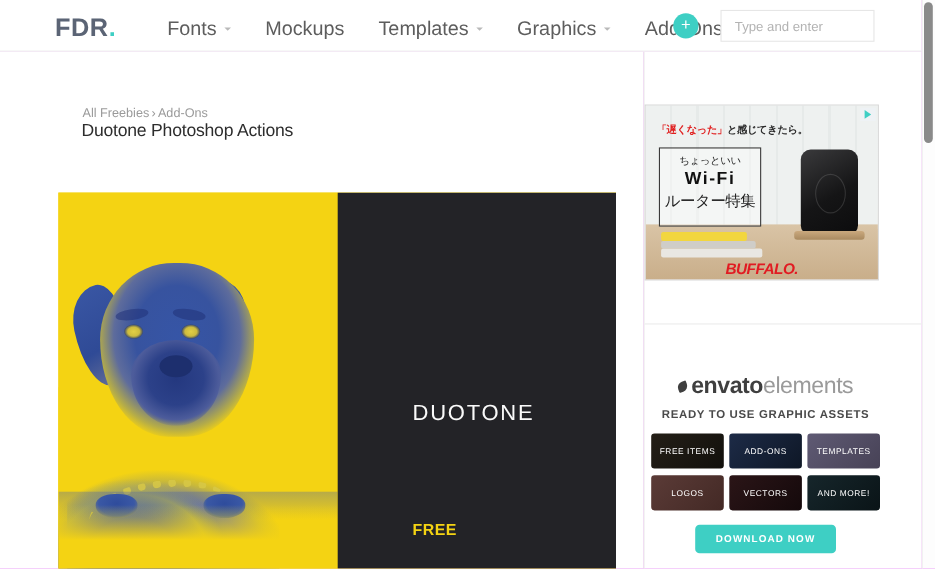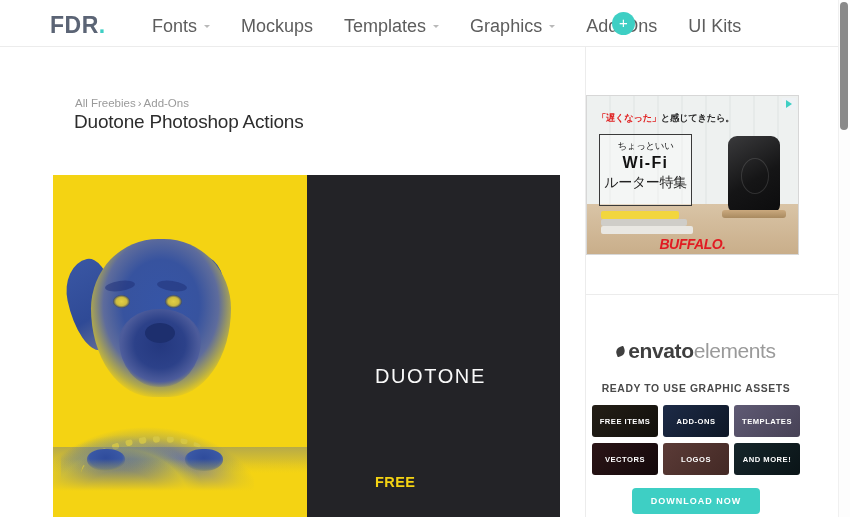--- a/index.html
+++ b/index.html
@@ -91,21 +91,21 @@
   }
   .breadcrumb {
     position: absolute; left: 75px; top: 50px;
     font-size: 11.5px; color: #9a9a9a;
   }
   .breadcrumb .sep { margin: 0 2px; }
   .breadcrumb a { color: #9a9a9a; text-decoration: none; cursor: pointer; }
 
   .post-title {
     position: absolute; left: 74px; top: 64px;
-    font-size: 19px; font-weight: normal;
+    font-size: 16px; font-weight: normal;
     color: #2d2d2d; letter-spacing: -0.2px;
   }
   .byline {
     position: absolute; left: 75px; top: 99px;
     font-size: 11.5px; color: #9b9b9b;
     display: flex; align-items: center;
   }
   .byline .bsep { margin: 0 9px; color: #c3c3c3; }
 
   
@@ -340,35 +340,35 @@
     display: inline-block;
     width: 9px; height: 9px;
     background: #3f3f3f;
     border-radius: 60% 10% 60% 10%;
     margin-right: 3px;
     transform: rotate(-20deg);
   }
   .envato-logo b { color: #3f3f3f; font-weight: bold; }
   .envato-logo span.light { color: #9a9a9a; font-weight: normal; }
   .envato-sub {
-    margin-top: 20px;
+    margin-top: 9px;
     font-size: 10.4px; font-weight: bold;
     color: #4a4a4a; letter-spacing: 0.6px;
   }
   .tiles {
     margin-top: 11px;
     display: grid;
     grid-template-columns: repeat(3, 66px);
     grid-gap: 6px 5px;
     justify-content: center;
   }
   .tile {
     height: 32px; border-radius: 3px;
     display: flex; align-items: center; justify-content: center;
-    font-size: 7.6px; font-weight: bold; color: #fff;
+    font-size: 7.6px; font-weight: normal; color: #fff;
     letter-spacing: 0.5px; cursor: pointer;
     overflow: hidden; text-align: center;
   }
   .t0 { background: linear-gradient(135deg,#241f17 0%, #12100c 100%); }
   .t1 { background: linear-gradient(135deg,#1d2b47 0%, #0e1726 100%); }
   .t2 { background: linear-gradient(135deg,#5f5a74 0%, #474256 100%); }
   .t3 { background: linear-gradient(135deg,#5b3b37 0%, #432925 100%); }
   .t4 { background: linear-gradient(135deg,#2b1517 0%, #14090b 100%); }
   .t5 { background: linear-gradient(135deg,#16262b 0%, #0a1417 100%); text-align: center; }
 
@@ -423,20 +423,23 @@
       <div class="nav-item">
         <span>Add-Ons</span>
       </div>
       <div class="nav-item">
         <span>UI Kits</span>
       </div>
     </nav>
 
     <div class="plus-btn">+</div>
 
+    <div class="search-box">
+      <input type="text" placeholder="Type and enter" style="">
+    </div>
   </div>
 
   <div class="social-rail">
     <div class="social-btn s-pin">
       <svg viewBox="0 0 24 24">
           <path d="M12 2C6.48 2 2 6.48 2 12c0 4.08 2.45 7.59 5.96 9.13-.08-.78-.16-1.97.03-2.82.17-.74 1.1-4.7 1.1-4.7s-.28-.56-.28-1.39c0-1.3.75-2.27 1.69-2.27.8 0 1.18.6 1.18 1.32 0 .8-.51 2-.78 3.11-.22.94.47 1.7 1.4 1.7 1.68 0 2.97-1.77 2.97-4.33 0-2.26-1.63-3.85-3.95-3.85-2.69 0-4.27 2.02-4.27 4.1 0 .81.31 1.69.7 2.16.08.09.09.18.07.28-.08.32-.25.94-.28 1.07-.04.18-.15.22-.34.13-1.26-.59-2.05-2.43-2.05-3.91 0-3.18 2.31-6.1 6.66-6.1 3.5 0 6.22 2.49 6.22 5.82 0 3.47-2.19 6.27-5.23 6.27-1.02 0-1.98-.53-2.31-1.16l-.63 2.4c-.23.87-.84 1.96-1.25 2.63.94.29 1.93.45 2.97.45 5.52 0 10-4.48 10-10S17.52 2 12 2z"></path>
         </svg>
     </div>
     <div class="social-btn s-fb">
       <svg viewBox="0 0 24 24">
@@ -520,22 +523,22 @@
         <span class="leaf"></span>
         <b>envato</b>
           <span class="light">elements</span>
       </div>
       <div class="envato-sub">READY TO USE GRAPHIC ASSETS</div>
 
       <div class="tiles">
         <div class="tile t0">FREE ITEMS</div>
         <div class="tile t1">ADD-ONS</div>
         <div class="tile t2">TEMPLATES</div>
+        <div class="tile t3">LOGOS</div>
         <div class="tile t4">VECTORS</div>
-        <div class="tile t3">LOGOS</div>
         <div class="tile t5">AND MORE!</div>
       </div>
 
       <div class="dl-btn">DOWNLOAD NOW</div>
     </div>
   </div>
 
   <div class="scrollbar-track">
     <div class="scrollbar-thumb"></div>
   </div>

